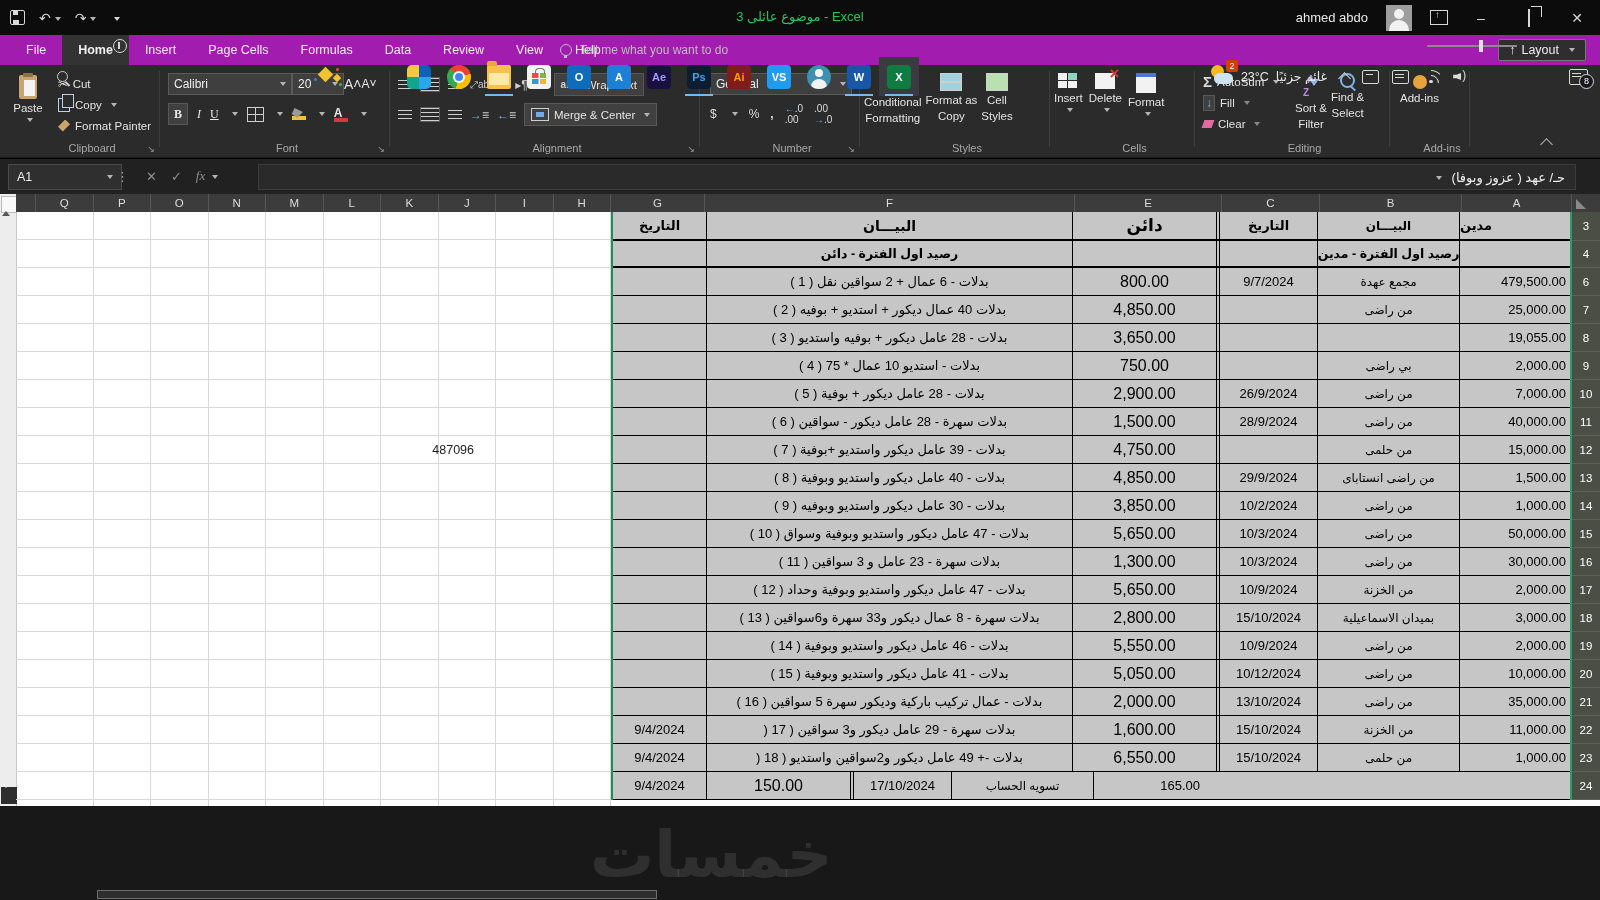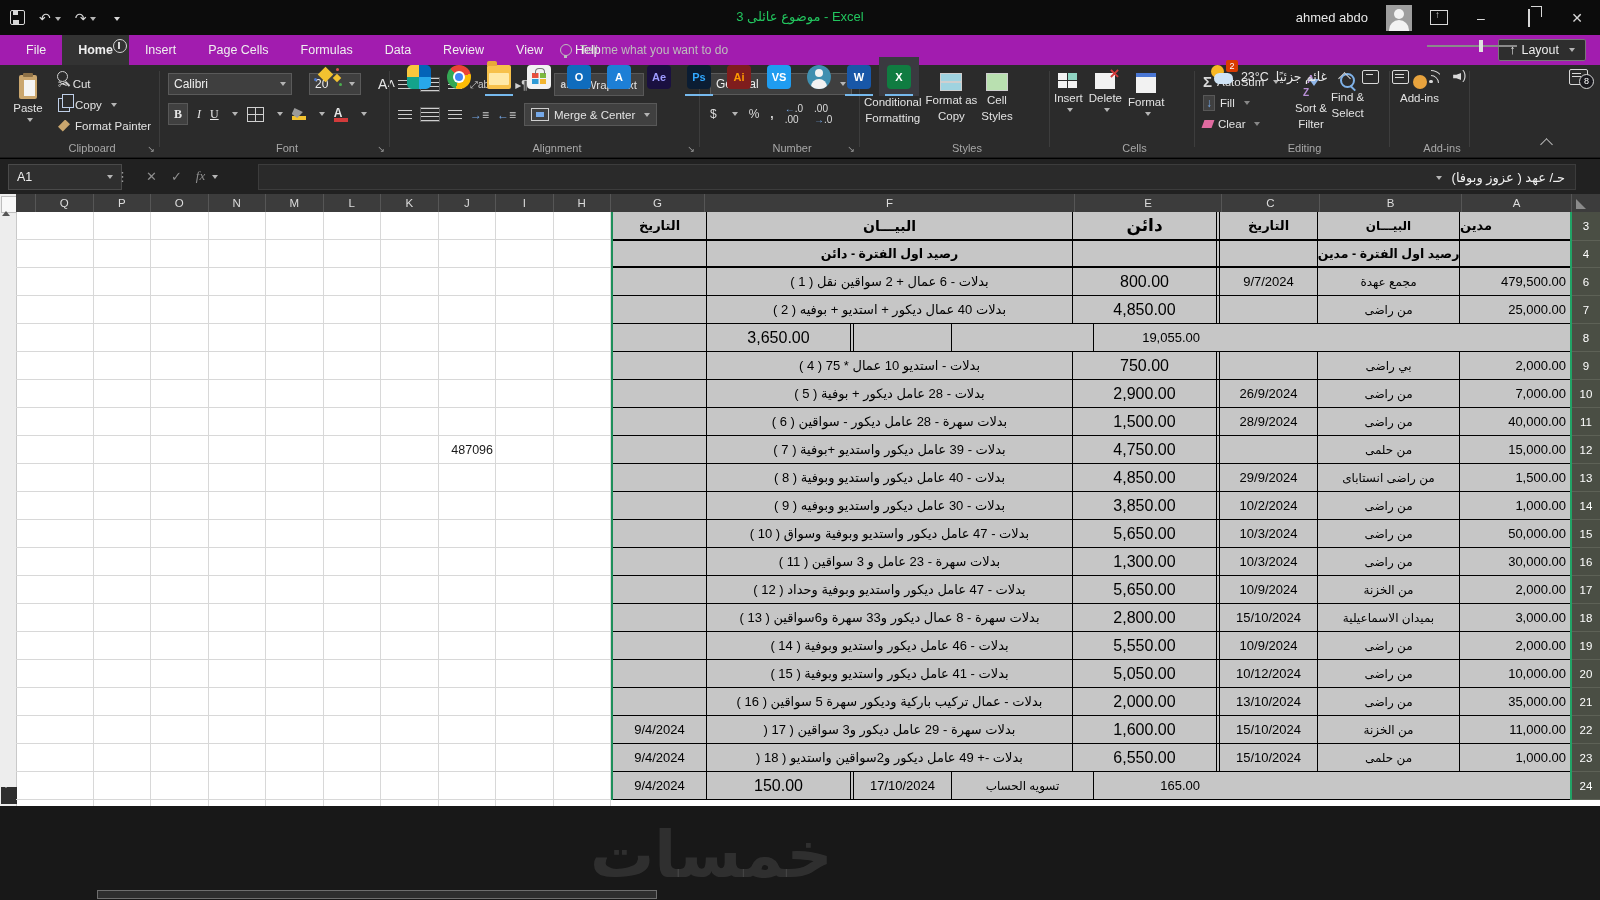--- a/index.html
+++ b/index.html
@@ -68,21 +68,21 @@
   .tri-up{width:0;height:0;border-left:4px solid transparent;border-right:4px solid transparent;border-bottom:5px solid #555;margin:4px auto;}
   .tri-dn{width:0;height:0;border-left:4px solid transparent;border-right:4px solid transparent;border-top:5px solid #eee;margin:4px auto;}
   #vscroll-down{background:#2e2e2e;border-color:#2e2e2e;}
   #colheads{left:16px;top:0;width:1584px;height:18px;background:#3c3c3c;display:flex;}
   .hcell{height:18px;line-height:18px;text-align:center;color:#dcdcdc;font-size:11.5px;border-right:1px solid #565656;box-sizing:border-box;flex:none;}
   #corner{position:absolute;right:0;top:0;width:28px;height:18px;background:#3c3c3c;border-left:1px solid #565656;}
   #corner:before{content:"";position:absolute;left:4px;bottom:3px;width:0;height:0;border-bottom:10px solid #8a8a8a;border-right:10px solid transparent;}
   #cells{left:16px;top:18px;width:1556px;height:594px;background:
       repeating-linear-gradient(to right,transparent 0 56.5px,#d8d8d8 56.5px 57.5px) 20px 0/591px 100% no-repeat,
       repeating-linear-gradient(to bottom,transparent 0 27px,#d8d8d8 27px 28px);}
-  #stray{position:absolute;left:421px;top:224px;width:56px;height:28px;line-height:28px;text-align:right;color:#1a1a1a;font-size:12.5px;}
+  #stray{position:absolute;left:402px;top:224px;width:56px;height:28px;line-height:28px;text-align:right;color:#1a1a1a;font-size:12.5px;}
   #dtable{position:absolute;left:595px;top:0;width:961px;box-sizing:border-box;border-left:2px solid #1e8f5a;border-right:2px solid #1e8f5a;background:#c6c6c6;}
   .drow{display:flex;border-bottom:1px solid #000;height:28px;box-sizing:border-box;}
   .drow.row3{height:29px;border-bottom:2px solid #000;}
   .drow.row4{height:27px;border-bottom:2px solid #000;}
   .dcell{box-sizing:border-box;border-right:1px solid #000;height:100%;display:flex;align-items:center;justify-content:center;color:#000;overflow:hidden;white-space:nowrap;flex:none;background:#c6c6c6;}
   .dcell.cG{width:94px;font-size:13px;}
   .dcell.cF{flex:1;font-size:13px;}
   .dcell.cE{width:147px;font-size:16px;border-right:4px double #000;}
   .dcell.cC{width:98px;font-size:13px;}
   .dcell.cB{width:142px;font-size:12px;}
@@ -275,21 +275,21 @@
         <div class="minirow">
             <span class="fp-ic"></span>
             <span>Format Painter</span>
           </div>
       </div>
       <div class="glabel">Clipboard</div>
       <span class="lnch">↘</span>
     </div>
 
     <div class="rgroup" style="left:160px;width:230px;">
-      <div class="abs flex" style="left:8px;top:8px;gap:17px;">
+      <div class="abs flex" style="left:8px;top:8px;gap:0;">
         <span class="sel" style="width:112px;justify-content:space-between;">
             <span>Calibri</span>
             <span class="dd"></span>
           </span>
         <span class="sel" style="width:40px;justify-content:space-between;">
             <span>20</span>
             <span class="dd"></span>
           </span>
         <span class="ibox" style="font-size:14px;">A˄</span>
         <span class="ibox" style="font-size:12px;">A˅</span>
@@ -524,20 +524,21 @@
           <div class="drow">
             <div class="dcell cG"></div>
             <div class="dcell cF" dir="rtl">بدلات 40 عمال ديكور + استديو + بوفيه ( 2 )</div>
             <div class="dcell cE">4,850.00</div>
             <div class="dcell cC"></div>
             <div class="dcell cB" dir="rtl">من راضى</div>
             <div class="dcell cA">25,000.00</div>
           </div>
           <div class="drow">
             <div class="dcell cG"></div>
+            <div class="dcell cF" dir="rtl">بدلات - 28 عامل ديكور + بوفيه واستديو ( 3 )</div>
             <div class="dcell cE">3,650.00</div>
             <div class="dcell cC"></div>
             <div class="dcell cB" dir="rtl"></div>
             <div class="dcell cA">19,055.00</div>
           </div>
           <div class="drow">
             <div class="dcell cG"></div>
             <div class="dcell cF" dir="rtl">بدلات - استديو 10 عمال * 75 ( 4 )</div>
             <div class="dcell cE">750.00</div>
             <div class="dcell cC"></div>

